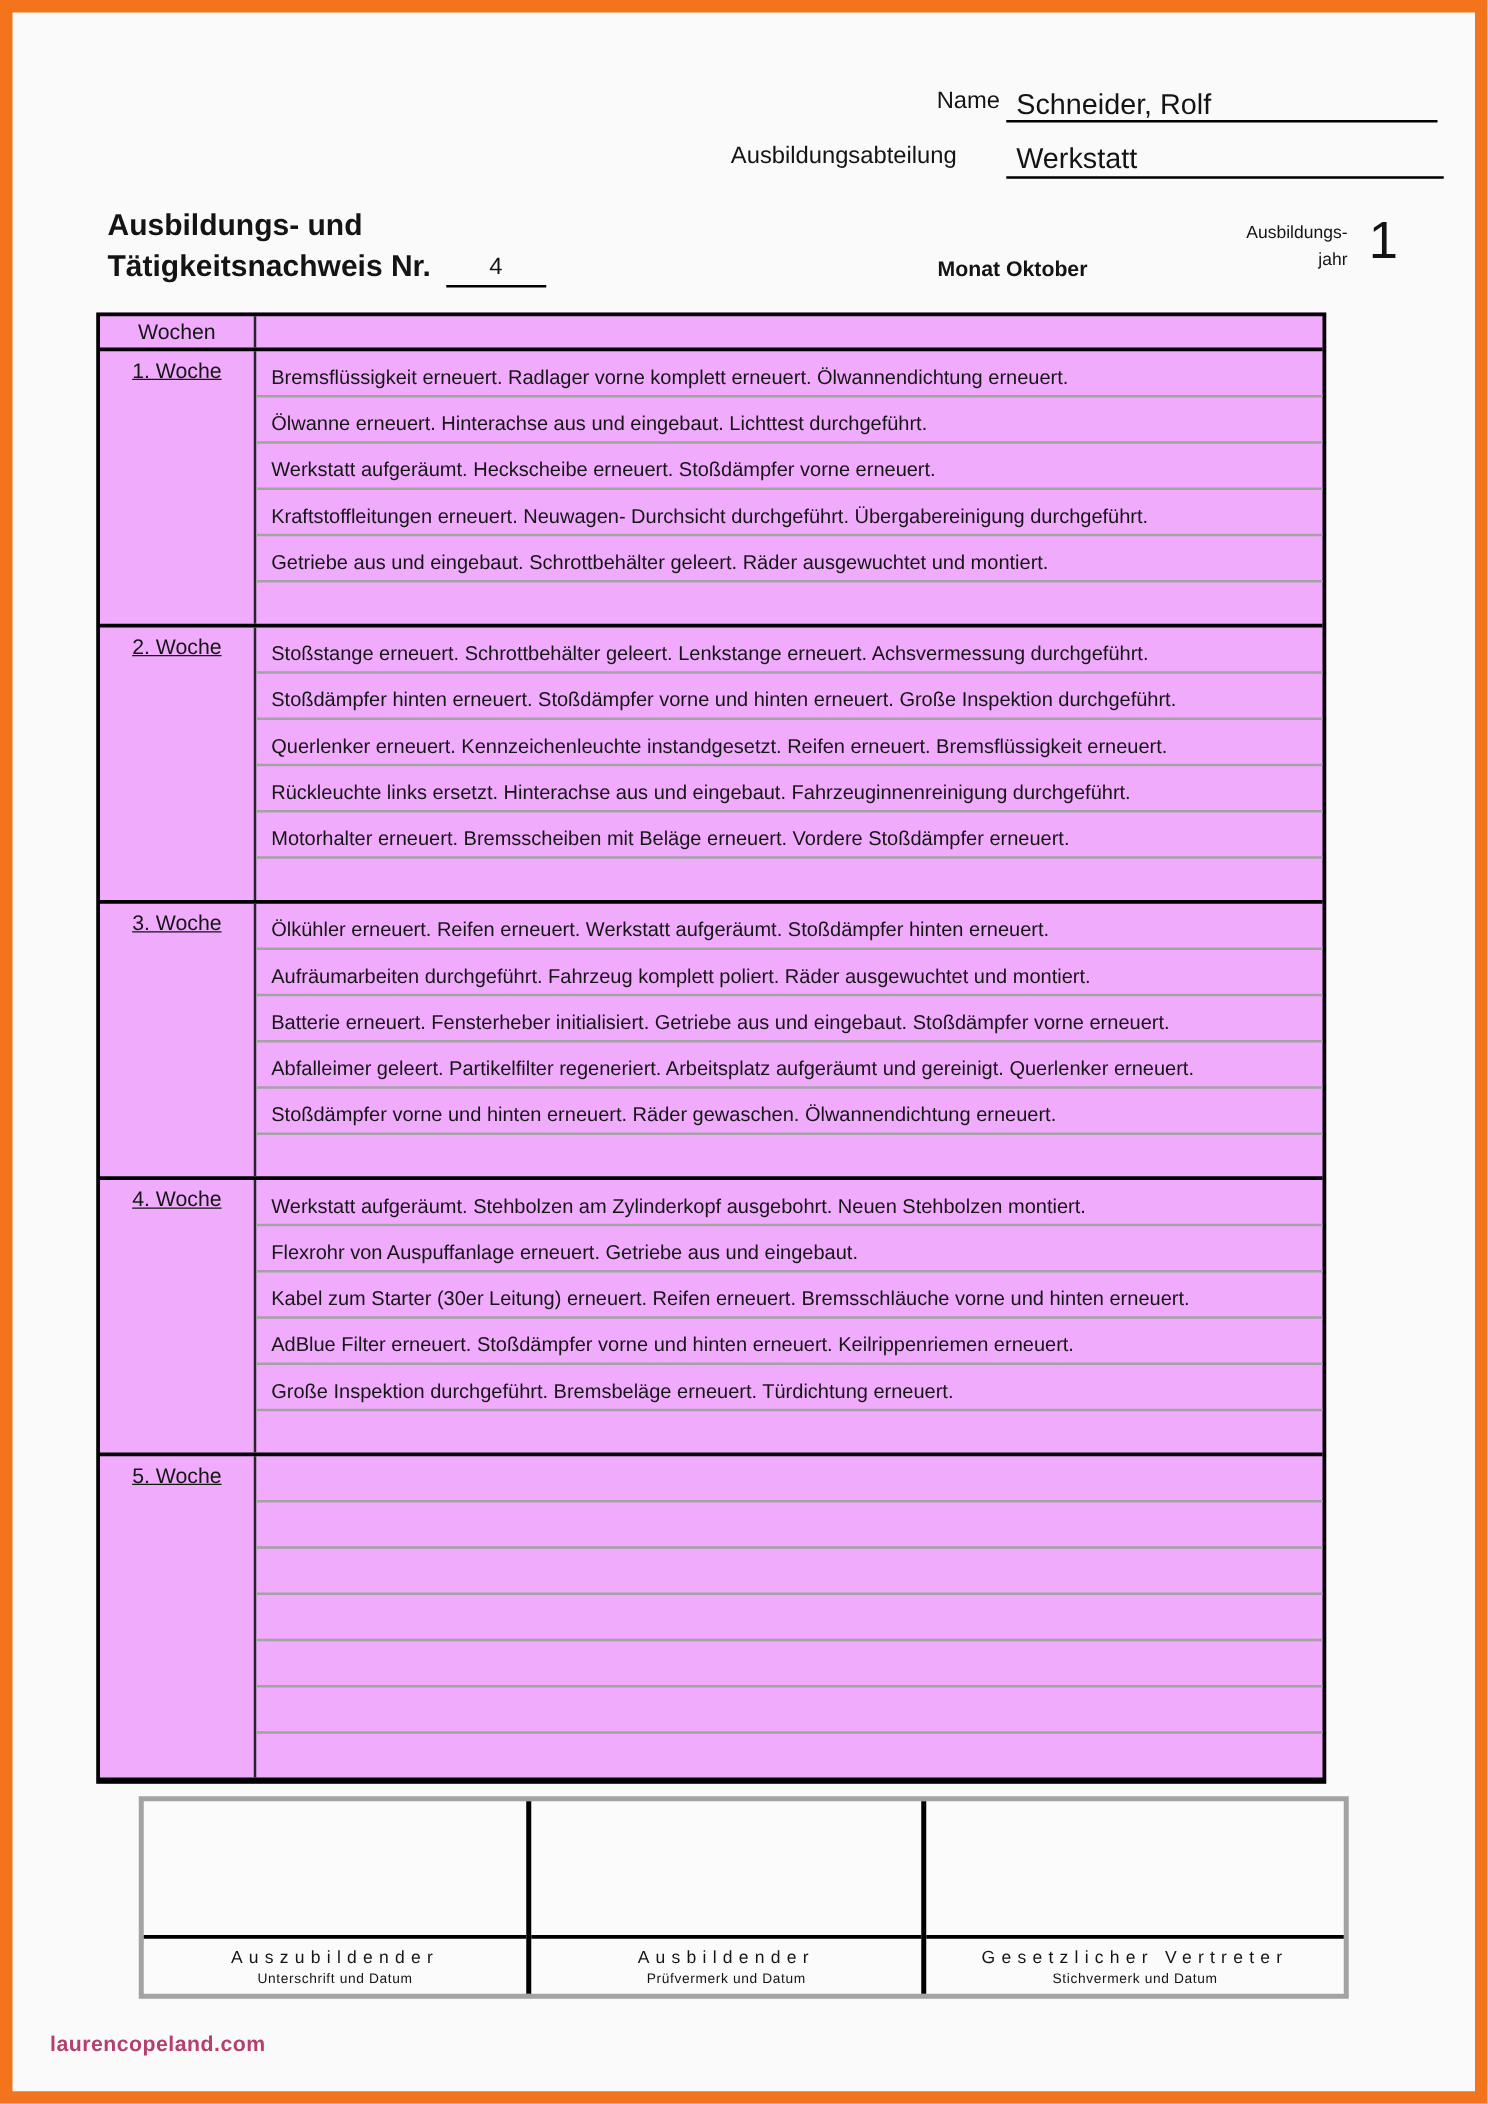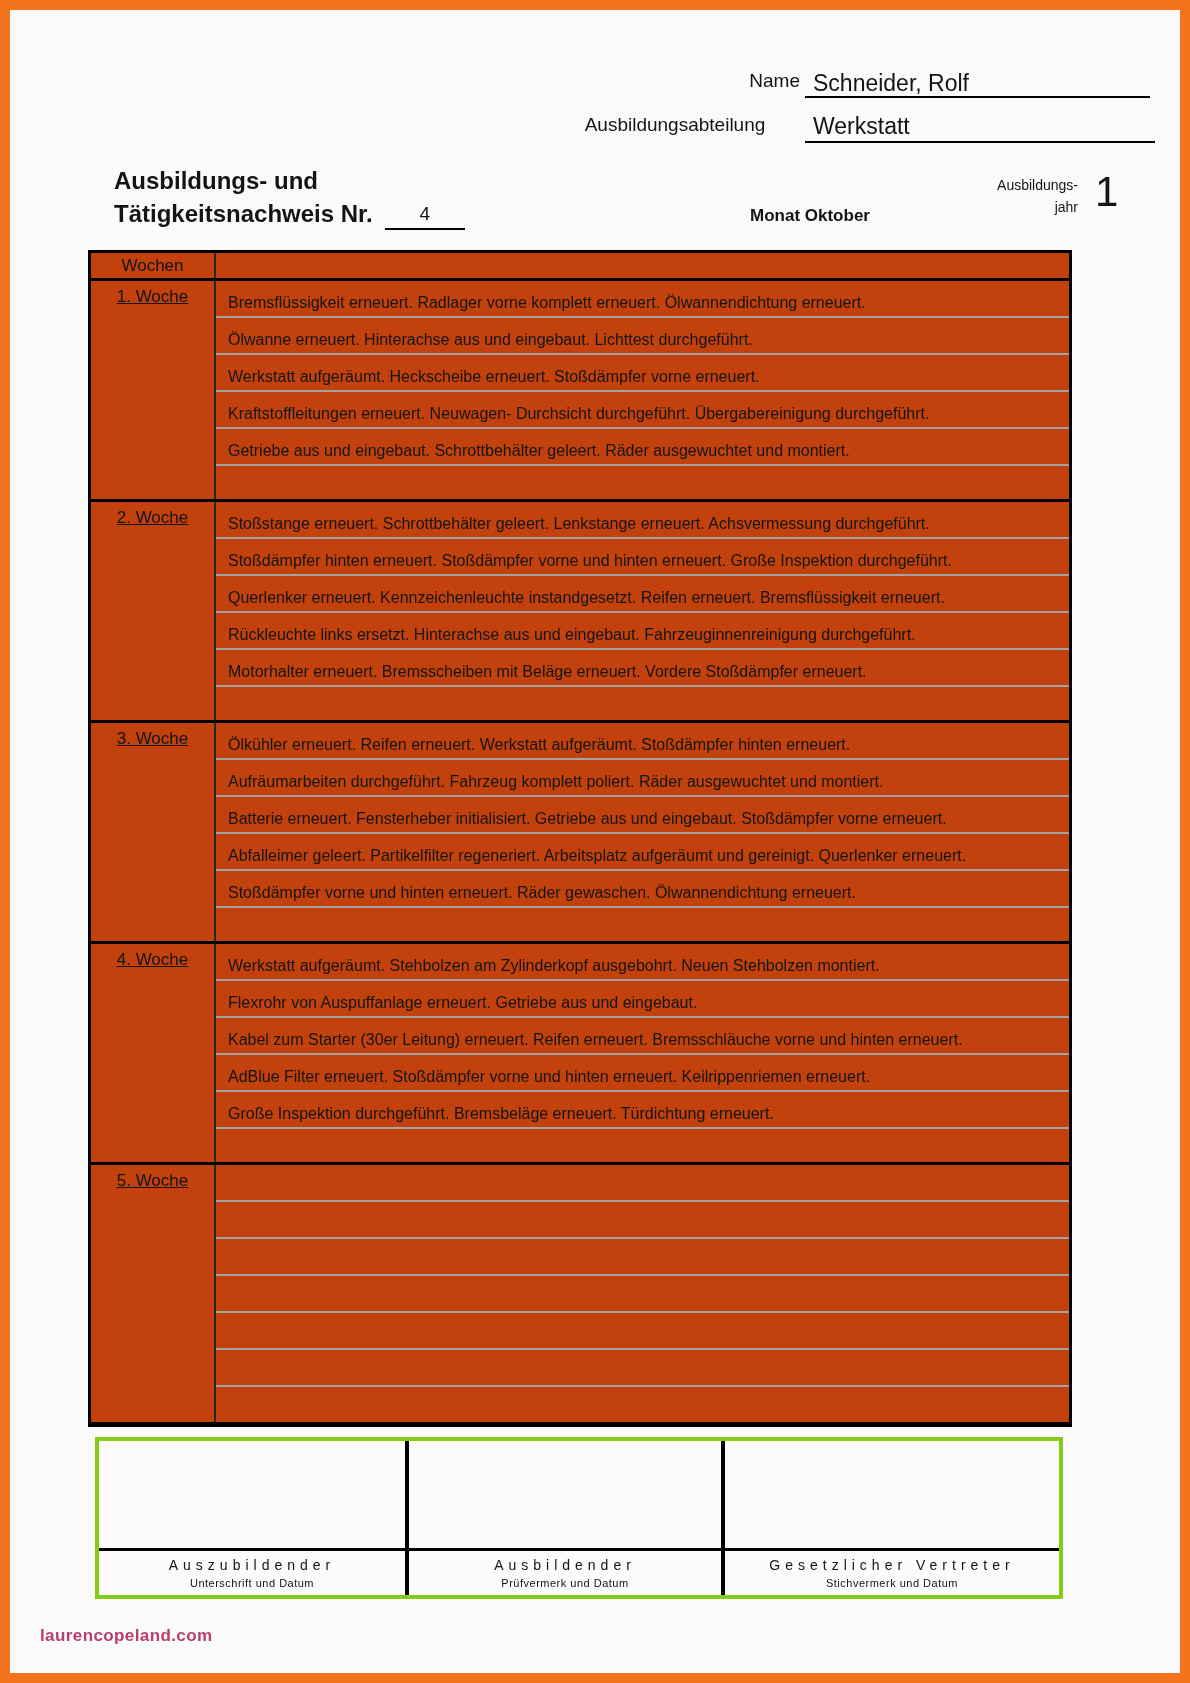--- a/index.html
+++ b/index.html
@@ -17,53 +17,53 @@
 
   
   .field-label { font-size:19px; text-align:right; white-space:nowrap; }
   .field-value-box { border-bottom:2px solid #000; font-size:23px; padding:2px 0 0 8px; box-sizing:border-box; }
   #name-label   { left:640px; top:60px;  width:150px; }
   #name-field   { left:795px; top:58px;  width:345px; height:30px; }
   #dept-label   { left:540px; top:104px; width:250px;text-align:center; }
   #dept-field   { left:795px; top:101px; width:350px; height:32px; }
 
   
-  #title-block { left:104px; top:154px; }
+  #title-block { left:76px; top:154px; }
   .title-line { font-size:24px; font-weight:bold; line-height:33px; white-space:nowrap; display:flex; align-items:flex-end; }
   .nr-box { display:inline-block; width:80px; margin-left:12px; border-bottom:2px solid #000; text-align:center; font-size:19px; font-weight:400; line-height:28px; }
 
   #month-line { left:740px; top:196px; font-size:17px; font-weight:bold; white-space:nowrap; }
   #year-label { left:880px; top:164px; width:188px; font-size:14px; line-height:22px; text-align:right; }
   #year-value { left:1085px; top:158px; font-size:42px; font-weight:400; }
 
   
   #main-table {
-    left:78px; top:240px; width:984px;
+    left:67px; top:240px; width:984px;
     box-sizing:border-box;
     border:3px solid #000; border-bottom-width:5px;
-    background:#c2410c;
+    background:#f0abfc;
   }
   #table-head { display:flex; height:28px; box-sizing:border-box; border-bottom:3px solid #000; }
   .wochen-cell { width:125px; box-sizing:border-box; border-right:2px solid #262626; text-align:center;
                  font-size:17px; padding-top:3px; }
   .head-rest { flex:1; }
 
   .week-block { display:flex; box-sizing:content-box; }
   .week-block.sep { border-top:3px solid #000; }
   .week-label-cell { width:125px; box-sizing:border-box; border-right:2px solid #262626;
                      text-align:center; font-size:17px; padding-top:6px;text-decoration:underline; }
   .week-content { flex:1; display:flex; flex-direction:column; min-width:0; }
   .entry-row { height:37px; box-sizing:border-box; border-bottom:2px solid var(--sepcol,#a3a3a3);
                display:flex; align-items:flex-end; padding:0 12px 4px 12px;
                font-size:16px; white-space:nowrap; overflow:hidden; color:#151515; }
   .week-filler { flex:1; }
 
   
-  #sig-box { left:85px; top:1427px; width:968px; height:162px; box-sizing:border-box;
-             border:4px solid #84cc16; display:flex; background:#fcfbfb; }
+  #sig-box { left:101px; top:1427px; width:968px; height:162px; box-sizing:border-box;
+             border:4px solid #a3a3a3; display:flex; background:#fcfbfb; }
   .sig-col { display:flex; flex-direction:column; box-sizing:border-box; }
   .sig-col.c1 { width:306px; }
   .sig-col.c2 { width:316px; border-left:4px solid #000; }
   .sig-col.c3 { flex:1; border-left:4px solid #000; }
   .sig-space { flex:1; }
   .sig-foot { border-top:3px solid #000; height:47px; box-sizing:border-box; text-align:center; padding-top:6px; }
   .sig-title { font-size:14px; letter-spacing:5px; white-space:nowrap; }
   .sig-sub { font-size:11px; letter-spacing:0.5px; margin-top:4px; }
 
   #watermark { left:30px; top:1616px; font-size:17px; font-weight:bold;

